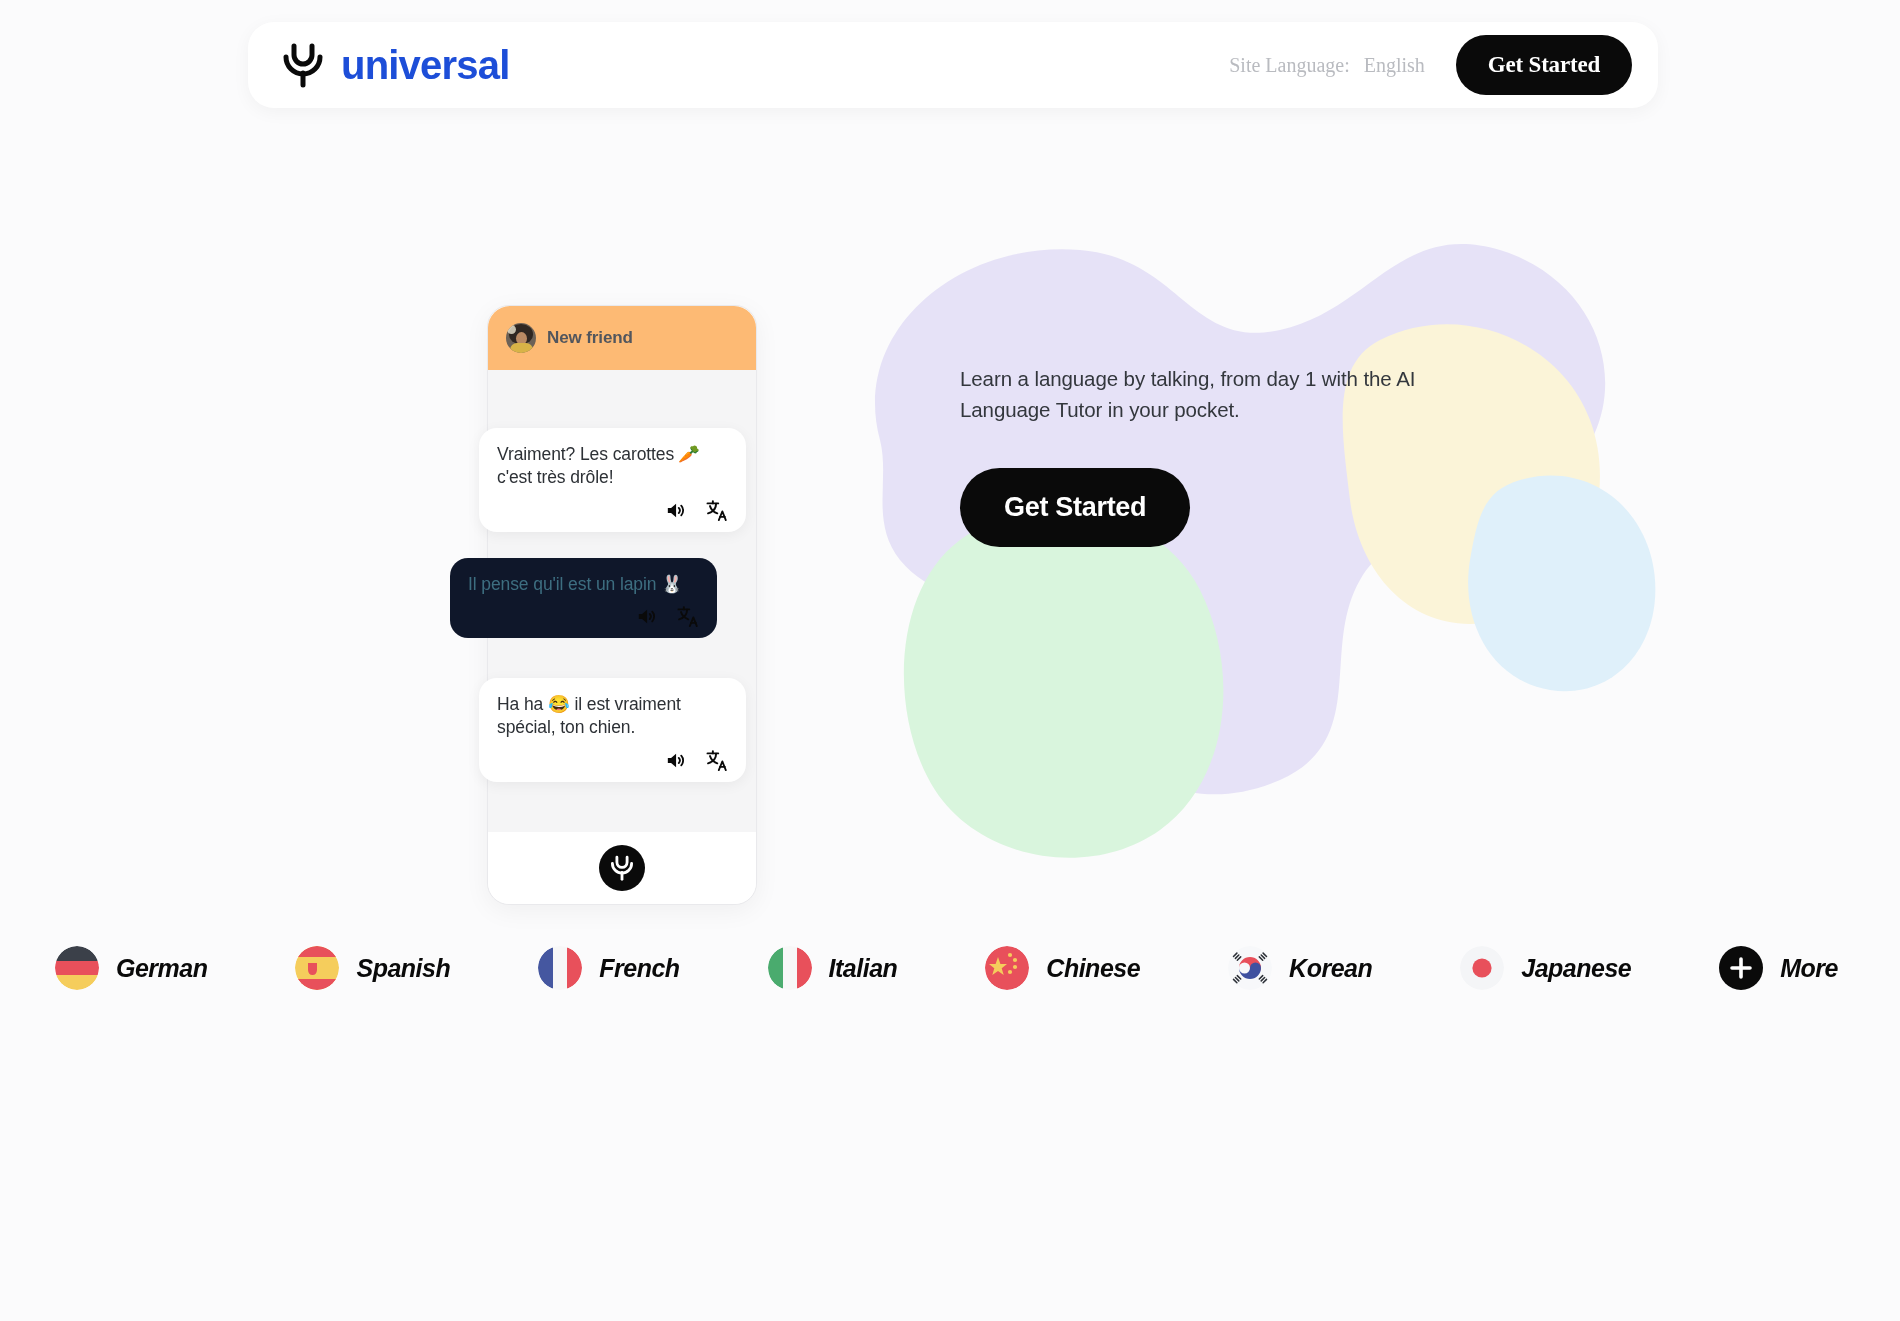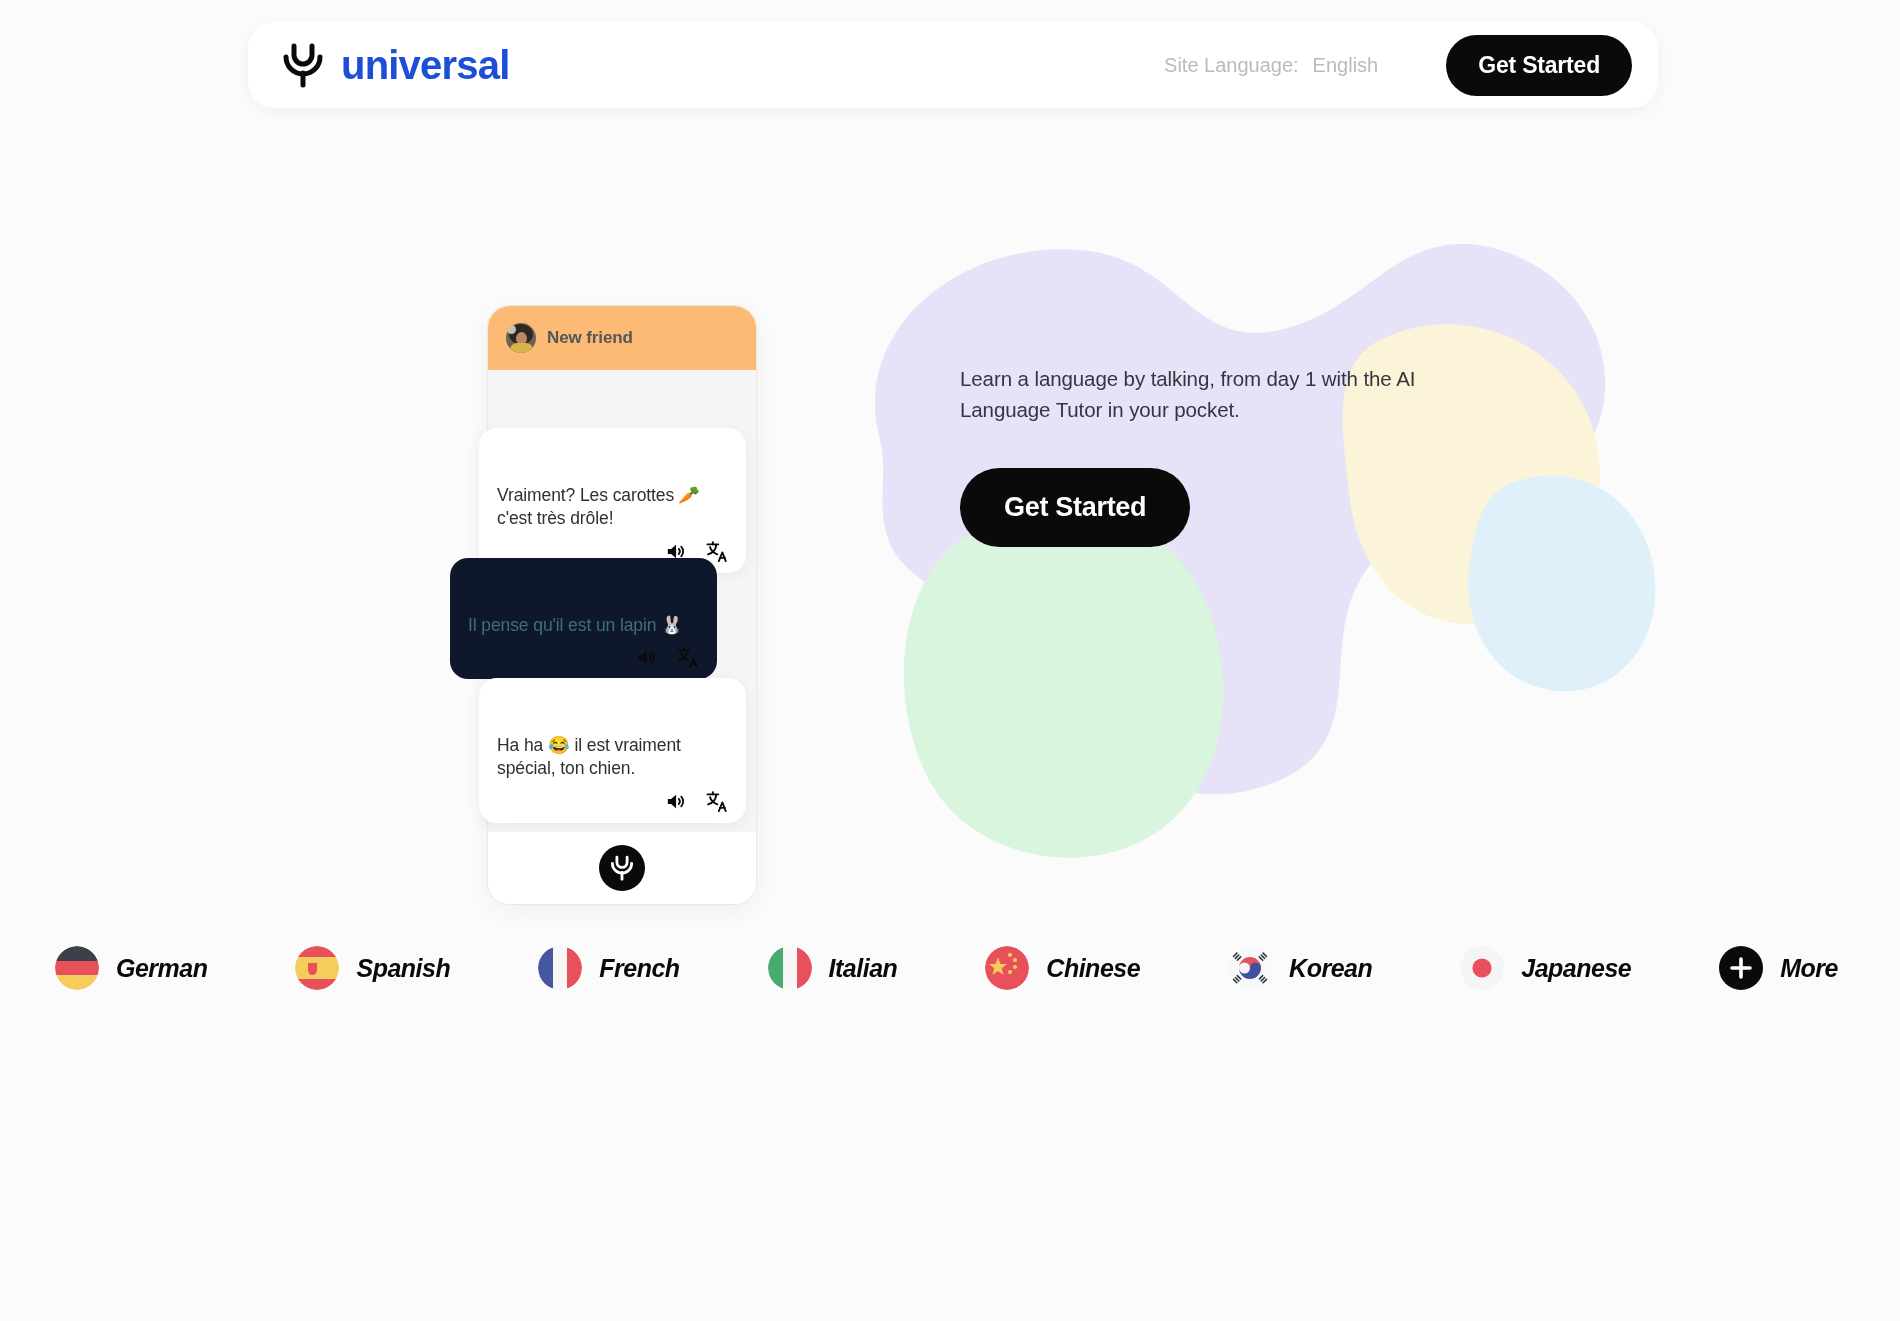--- a/index.html
+++ b/index.html
@@ -50,21 +50,22 @@
     font-weight: 700;
     letter-spacing: -0.8px;
     color: #1d4ed8;
     line-height: 1;
   }
 
   .header-right {
     margin-left: auto;
     display: flex;
     align-items: center;
-    gap: 68px;
+    gap: 31px;
+    font-family: Liberation Serif, serif;
   }
 
   .site-lang {
     display: flex;
     align-items: baseline;
     gap: 14px;
     font-size: 20px;
     color: #b9bbc0;
     font-weight: 400;
     white-space: nowrap;
@@ -223,21 +224,20 @@
   .bubble-out {
     background: #0f172a;
     box-shadow: none;
   }
 
   .bubble-text {
     font-size: 17.5px;
     line-height: 1.33;
     color: #2d3136;
     letter-spacing: -0.1px;
-    margin-top: 41px;
   }
 
   .bubble-out .bubble-text {
     color: #3d6e80;
   }
 
   .bubble-actions {
     display: flex;
     justify-content: flex-end;
     align-items: center;

